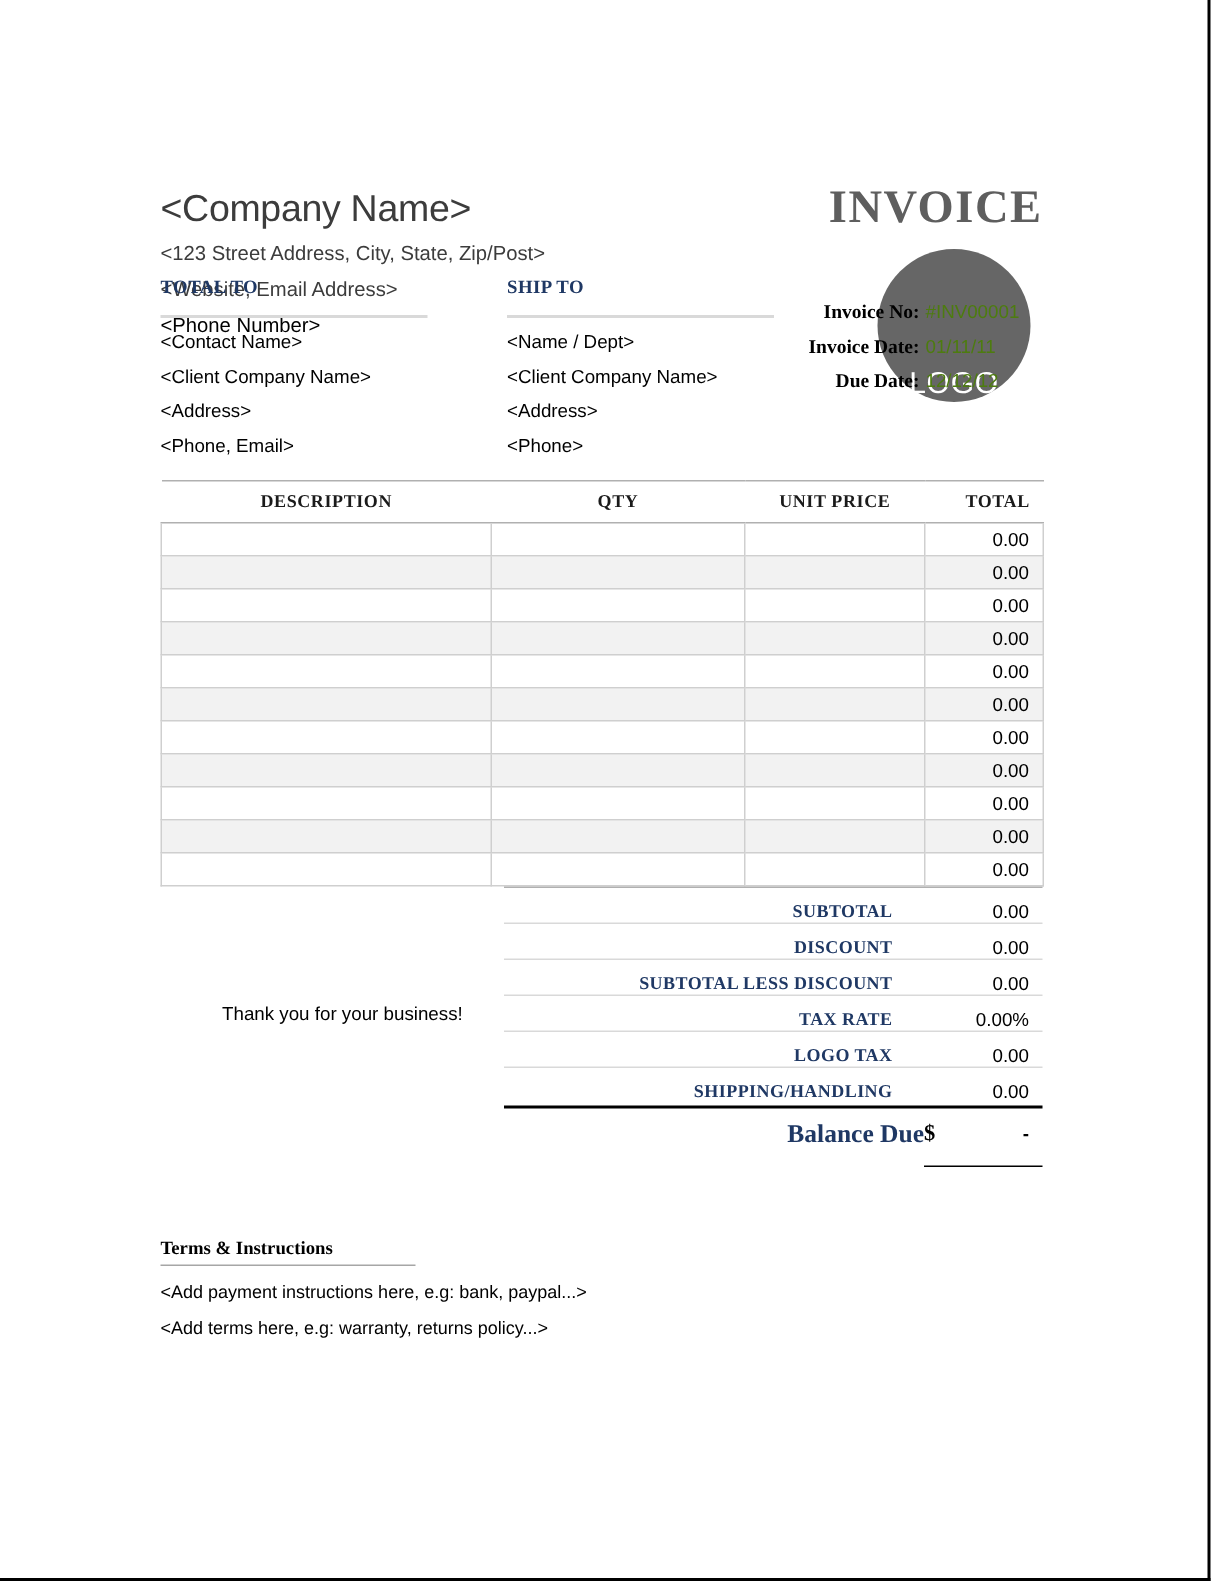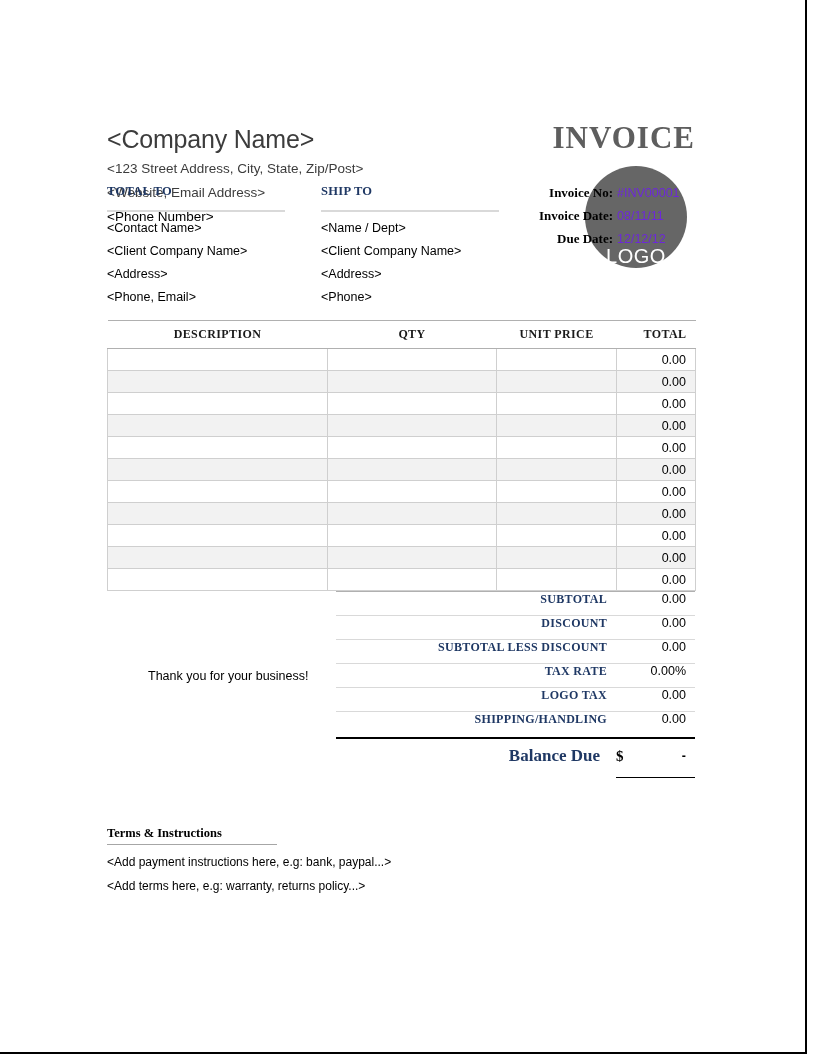--- a/index.html
+++ b/index.html
@@ -88,61 +88,61 @@
     position: relative;
     height: 116px;
     margin-top: 24px;
   }
   .party {
     position: absolute;
     top: 0;
     width: 178px;
   }
   .party.bill { left: 0; }
-  .party.ship { left: 214px; }
+  .party.ship { left: 231px; }
   .party-title {
     font-family: "Liberation Serif", serif;
     font-weight: bold;
     font-size: 12.5px;
     color: #1f3864;
     letter-spacing: 0.3px;
     padding-bottom: 11px;
     border-bottom: 2px solid #d9d9d9;
   }
   .party-line {
     font-size: 12.5px;
     color: #000000;
     margin-top: 9px;
     white-space: nowrap;
   }
   .party-line:first-of-type { margin-top: 11px; }
 
   .meta {
     position: absolute;
     right: 0;
-    top: 1px;
+    top: 16px;
     width: 260px;
   }
   .meta-row {
     display: flex;
     align-items: baseline;
     justify-content: flex-end;
     margin-bottom: 7px;
   }
   .meta-label {
     font-family: "Liberation Serif", serif;
     font-weight: bold;
     font-size: 13px;
     color: #000000;
     text-align: right;
     margin-right: 4px;
   }
   .meta-value {
     font-size: 12.5px;
-    color: #6d28d9;
+    color: #4d7c0f;
     width: 78px;
     text-align: left;
   }
 
   
   .items {
     margin-top: 20px;
     width: 588px;
     border-collapse: collapse;
     table-layout: fixed;
@@ -193,23 +193,24 @@
     color: #000000;
   }
   .totals {
     position: absolute;
     right: 0;
     top: 0;
     width: 359px;
   }
   .totals-row {
     display: flex;
-    align-items: flex-start;
+    align-items: flex-end;
     height: 24px;
     border-top: 1px solid #d9d9d9;
+    gap: 12px;
   }
   .totals-row:first-child { border-top: 1px solid #b0b0b0; }
   .t-label {
     flex: 1;
     text-align: right;
     font-family: "Liberation Serif", serif;
     font-weight: bold;
     font-size: 12px;
     color: #1f3864;
     letter-spacing: 0.3px;
@@ -231,21 +232,21 @@
     border-top: 2px solid #000000;
     padding-top: 2px;
   }
   .balance-label {
     flex: 1;
     text-align: right;
     font-family: "Liberation Serif", serif;
     font-weight: bold;
     font-size: 17px;
     color: #1f3864;
-    padding-right: 16px;
+    padding-right: 0;
   }
   .balance-currency {
     font-family: "Liberation Serif", serif;
     font-weight: bold;
     font-size: 15px;
     color: #000000;
     width: 18px;
     text-align: left;
   }
   .balance-amount {
@@ -317,21 +318,21 @@
         <div class="party-line">&lt;Phone&gt;</div>
       </div>
 
       <div class="meta">
         <div class="meta-row">
           <span class="meta-label">Invoice No:</span>
           <span class="meta-value">#INV00001</span>
         </div>
         <div class="meta-row">
           <span class="meta-label">Invoice Date:</span>
-          <span class="meta-value">08/11/11</span>
+          <span class="meta-value">01/11/11</span>
         </div>
         <div class="meta-row">
           <span class="meta-label">Due Date:</span>
           <span class="meta-value">12/12/12</span>
         </div>
       </div>
     </div>
 
     <table class="items">
       <colgroup>

